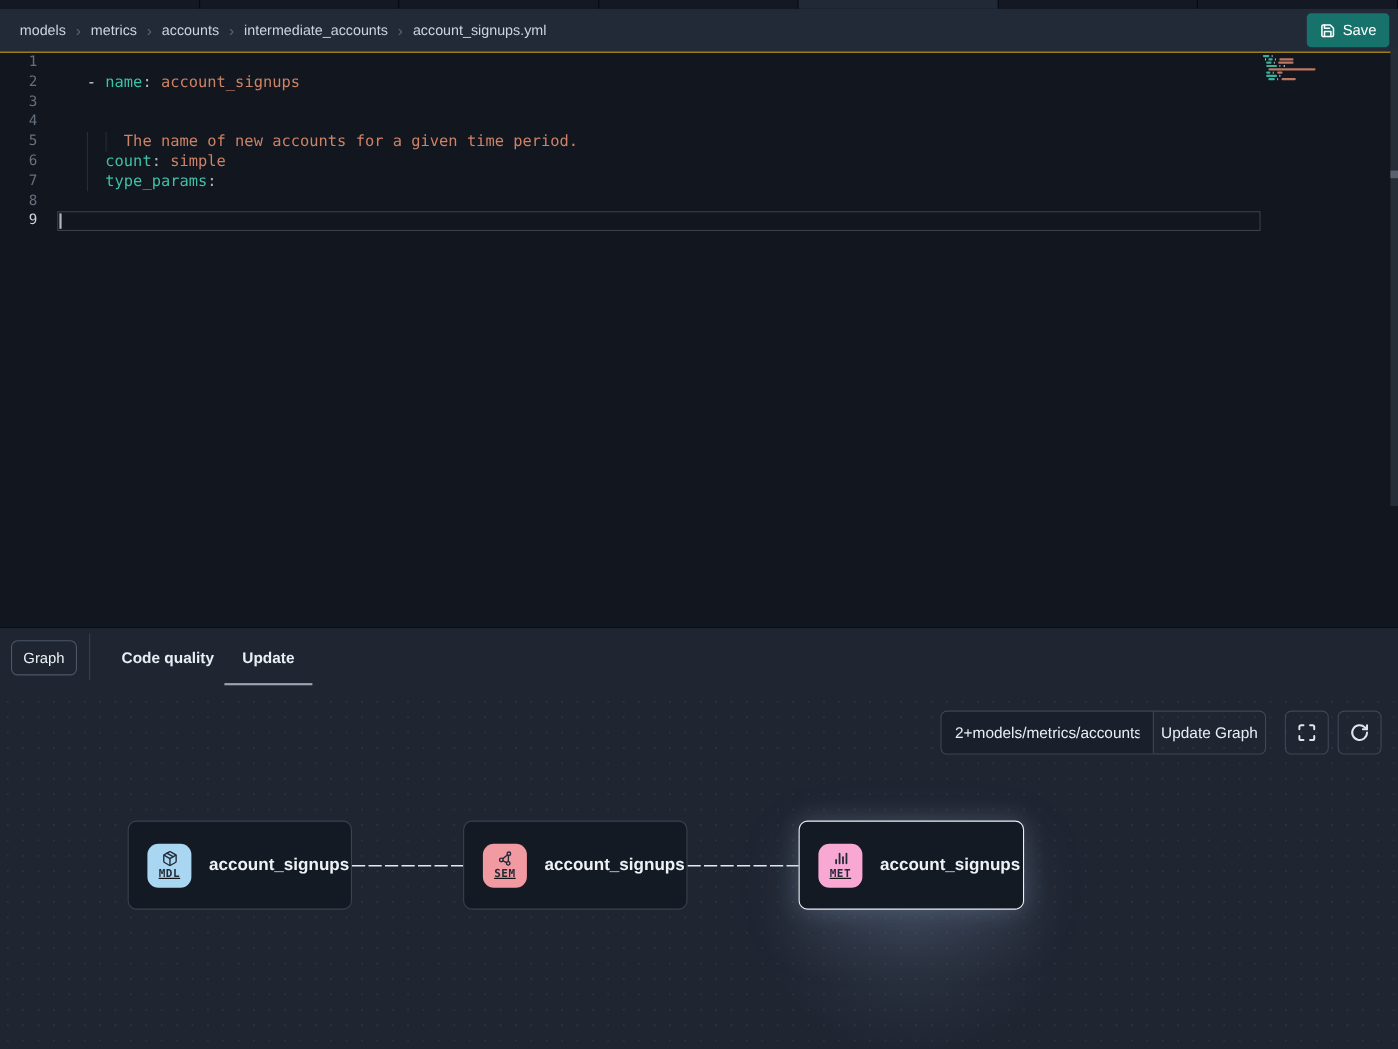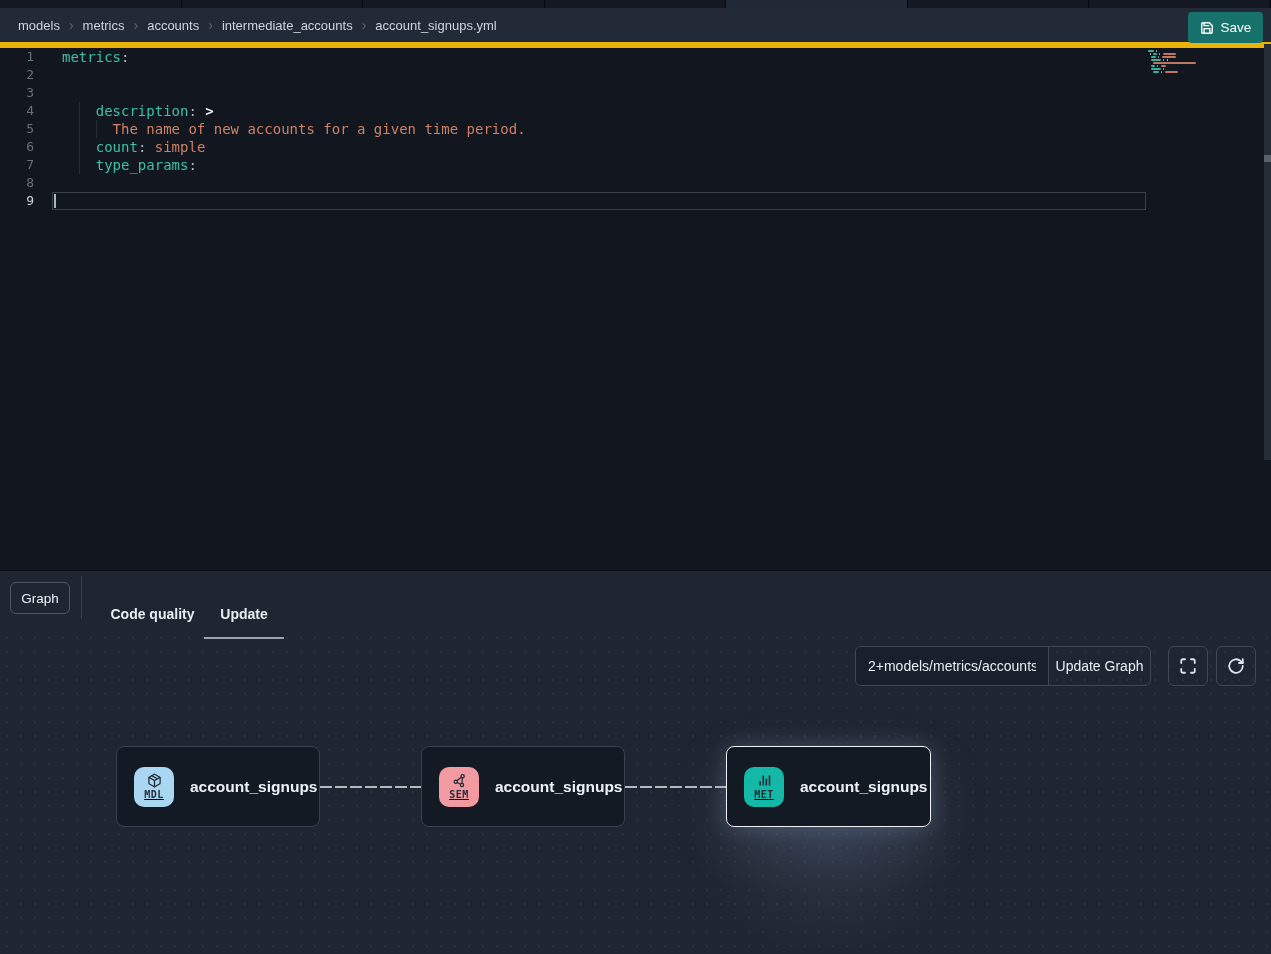--- a/index.html
+++ b/index.html
@@ -8,21 +8,21 @@
   .stage { position:relative; width:1271px; height:954px; }
 
   
   .top-strip { position:absolute; top:0; left:0; width:1271px; height:8px;
                display:flex; background:#0f141c; }
   .tseg { flex:1 1 0; background:#131822; border-right:1px solid #05080c; }
   .tseg.active { background:#212836; }
 
   
   .crumb-bar { position:absolute; top:8px; left:0; width:1271px; height:40px;
-               background:#222a37; border-bottom:6px solid #eab308;
+               background:#222a37; border-bottom:1px solid #eab308;
                display:flex; align-items:center; padding-left:18px; }
   .crumb { color:#ccd5df; font-size:13px; }
   .crumb-sep { color:#5c6673; font-size:14px; margin:0 9px; }
   .save-btn { position:absolute; right:8px; top:4px; width:75px; height:31px;
               background:#16726b; border:none; border-radius:4px; color:#fff;
               font-size:13.5px; font-family:"Liberation Sans",sans-serif;
               display:flex; align-items:center; justify-content:center; gap:7px; cursor:pointer;margin-left:24px; }
   .save-btn svg { width:14px; height:14px; }
 
   
@@ -54,21 +54,21 @@
   .bottom { position:absolute; top:570px; left:0; width:1271px; height:384px;
             background:#1f2531; border-top:1px solid #0b0f15; }
   .canvas { position:absolute; top:60px; left:0; width:1271px; height:324px;
             background-image:radial-gradient(circle, #2a3140 1px, transparent 1.2px);
             background-size:14px 14px; }
 
   .format-btn { position:absolute; left:10px; top:11px; width:60px; height:32px;
                 background:transparent; border:1px solid #4d5765; border-radius:6px;
                 color:#eef2f7; font-size:13.5px; font-family:"Liberation Sans",sans-serif; cursor:pointer; }
   .vdivider { position:absolute; left:81px; top:5px; width:1px; height:42px; background:#3a424e; }
-  .tab { position:absolute; top:29px; height:39px; color:#e9eef4; font-size:14px;
+  .tab { position:absolute; top:13px; height:39px; color:#e9eef4; font-size:14px;
          font-weight:bold; text-align:center; line-height:28px; cursor:pointer; }
   .tab.t1 { left:105px; width:95px; }
   .tab.t2 { left:204px; width:80px; }
   .tab.active { border-bottom:2.5px solid #9aa4b0; }
 
   .selector-group { position:absolute; left:855px; top:75px; width:296px; height:40px;
                     display:flex; border:1px solid #3f4855; border-radius:6px; overflow:hidden; }
   .selector-input { width:192px; height:100%; background:#19202b; border:none; outline:none;
                     color:#e9eef4; font-size:14px; padding:0 12px;
                     font-family:"Liberation Sans",sans-serif; }
@@ -132,31 +132,30 @@
         <polyline points="7 3 7 8 15 8"></polyline>
       </svg>
       <span>Save</span>
     </button>
   </div>
 
   <div class="editor">
     <div>
         <div class="line">
           <span class="num">1</span>
-          <div class="body"><span class="tk-key">metrics</span><span class="tk-p">:</span></div>
         </div>
         <div class="line">
           <span class="num">2</span>
+          <div class="body"><span class="tk-sp">  </span><span class="tk-d">- </span><span class="tk-key">name</span><span class="tk-p">:</span><span class="tk-sp"> </span><span class="tk-val">account_signups</span></div>
         </div>
         <div class="line">
           <span class="num">3</span>
         </div>
         <div class="line">
           <span class="num">4</span>
-          <div class="body"><div class="guide" style="left: 26.86px;"></div><span class="tk-sp">    </span><span class="tk-key">description</span><span class="tk-p">:</span><span class="tk-sp"> </span><span class="tk-b">&gt;</span></div>
         </div>
         <div class="line">
           <span class="num">5</span>
           <div class="body"><div class="guide" style="left: 26.86px;"></div><div class="guide" style="left: 43.72px;"></div><span class="tk-sp">      </span><span class="tk-val">The name of new accounts for a given time period.</span></div>
         </div>
         <div class="line">
           <span class="num">6</span>
           <div class="body"><div class="guide" style="left: 26.86px;"></div><span class="tk-sp">    </span><span class="tk-key">count</span><span class="tk-p">:</span><span class="tk-sp"> </span><span class="tk-val">simple</span></div>
         </div>
         <div class="line">
@@ -285,21 +284,21 @@
                 <path d="M14.8 6.9 8.2 12.1"></path>
                 <path d="M8.5 15.3l5.2 2.6"></path>
                 <path d="M16.4 7.6l-0.3 8.8"></path>
               </svg>
             </span>
             <div class="badge-label">SEM</div>
           </div>
           <div class="node-label">account_signups</div>
         </div>
         <div class="node n3 selected">
-          <div class="badge" style="background: #14b8a6; justify-content: center;">
+          <div class="badge" style="background: #f9a8d4; justify-content: center;">
             <span style="width: 15px; height: 15px; display: block;">
               <svg viewBox="0 0 24 24" fill="none" stroke="#232b38" stroke-width="2.6" stroke-linecap="round">
                 <path d="M5 19v-5"></path>
                 <path d="M10 19V5"></path>
                 <path d="M15 19v-9"></path>
                 <path d="M20 19V5"></path>
               </svg>
             </span>
             <div class="badge-label">MET</div>
           </div>

